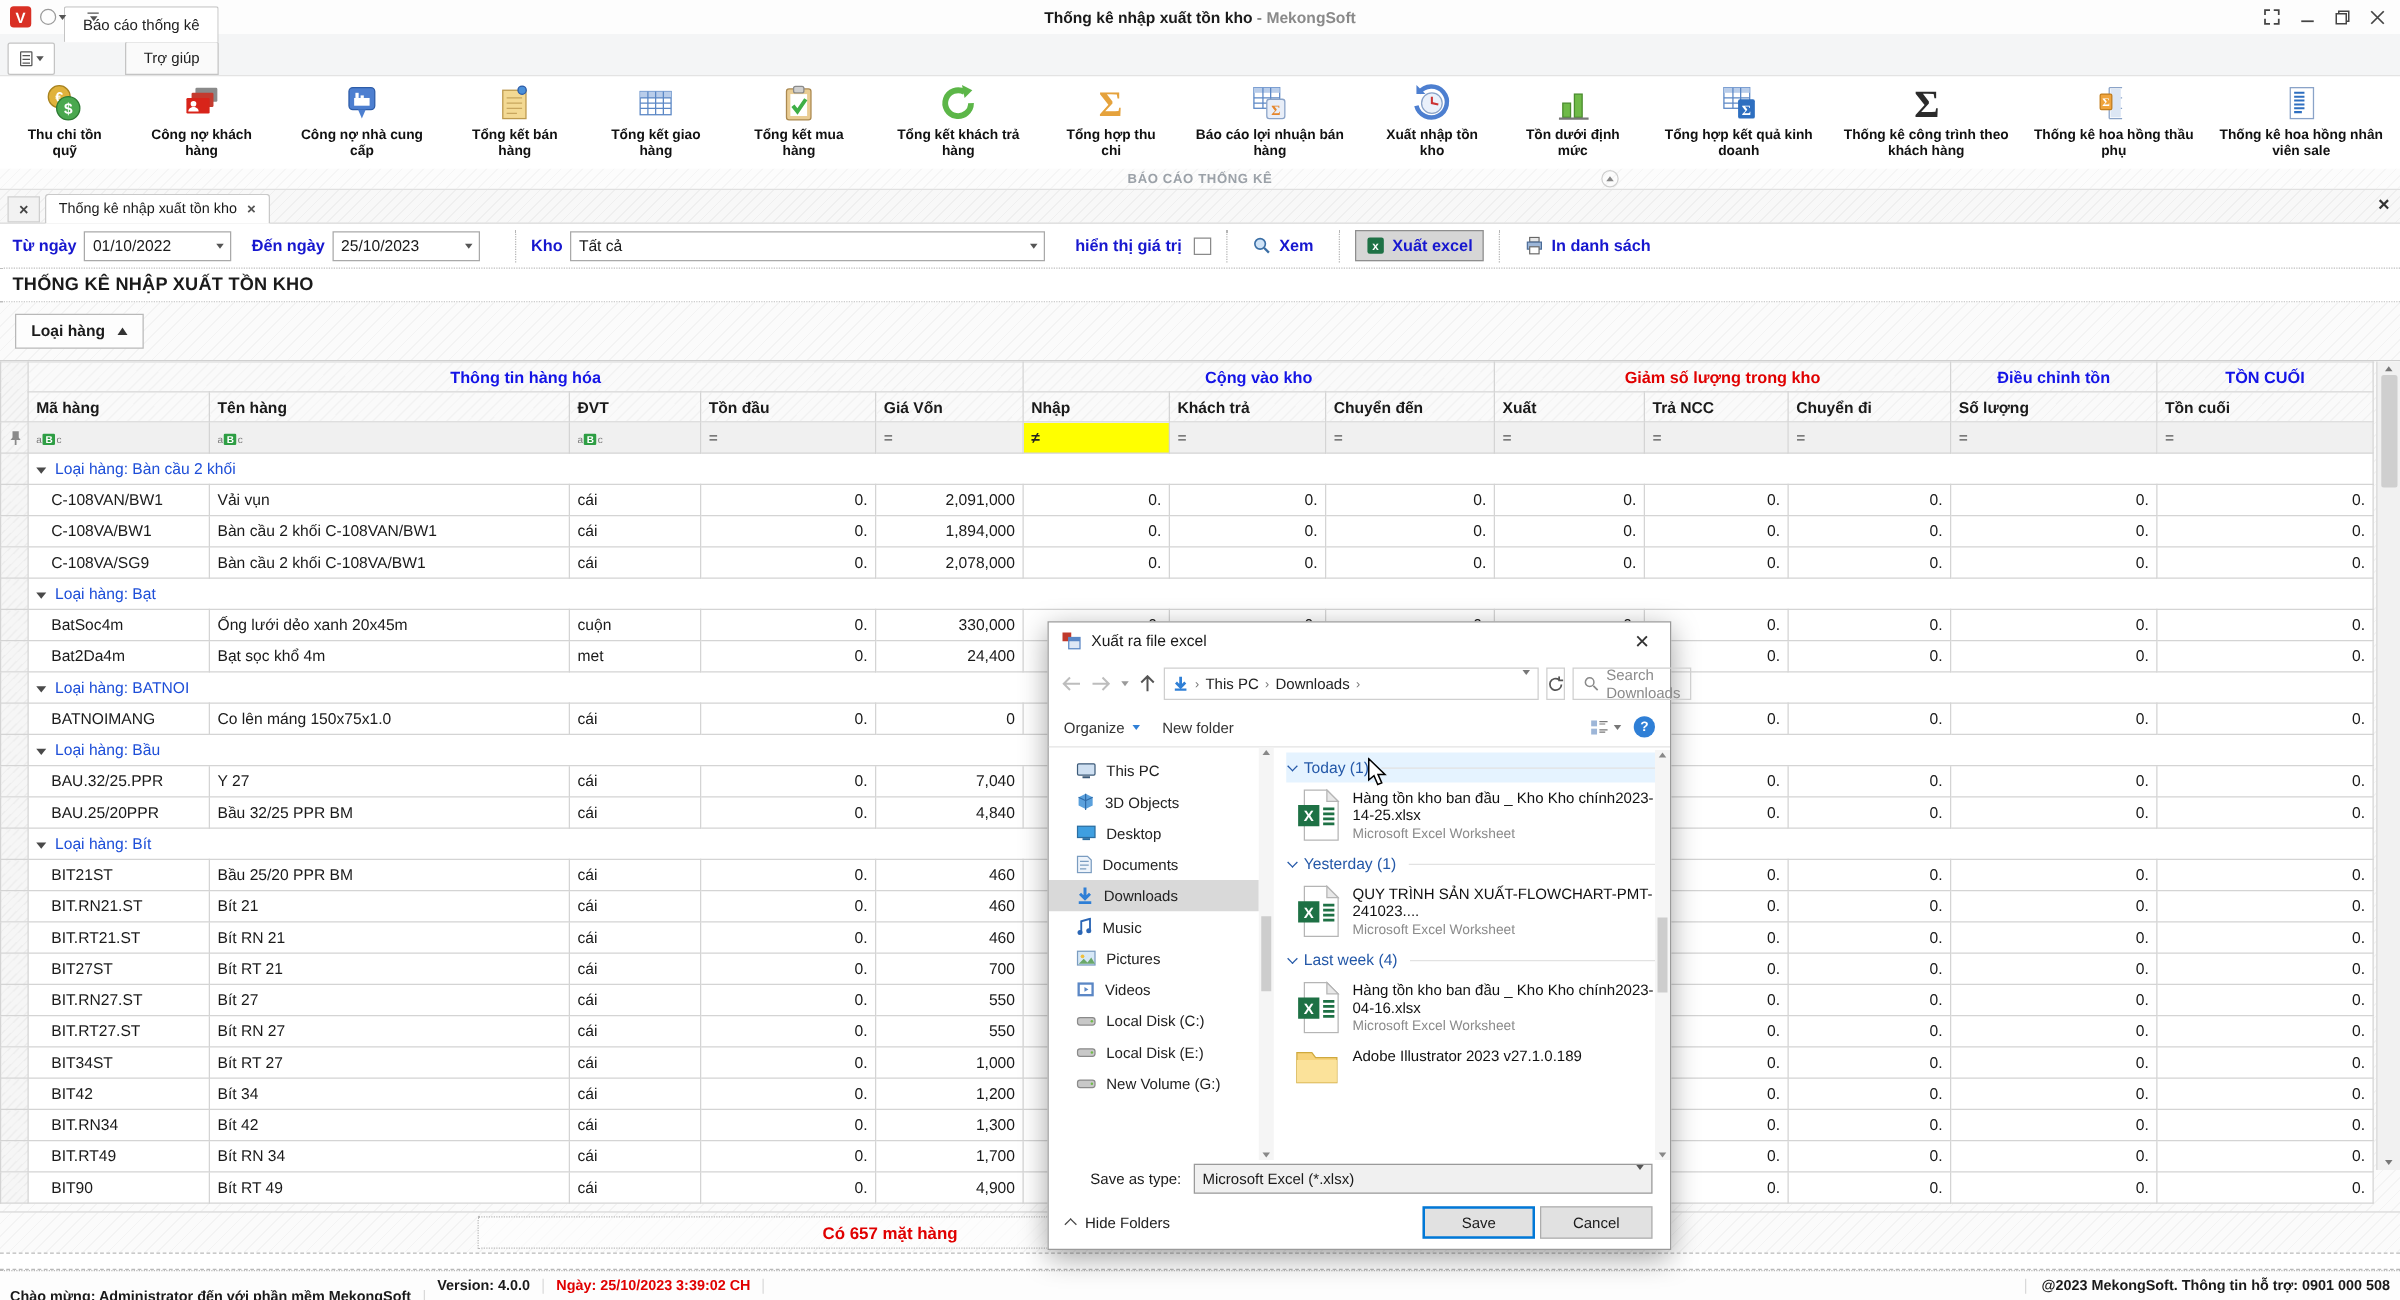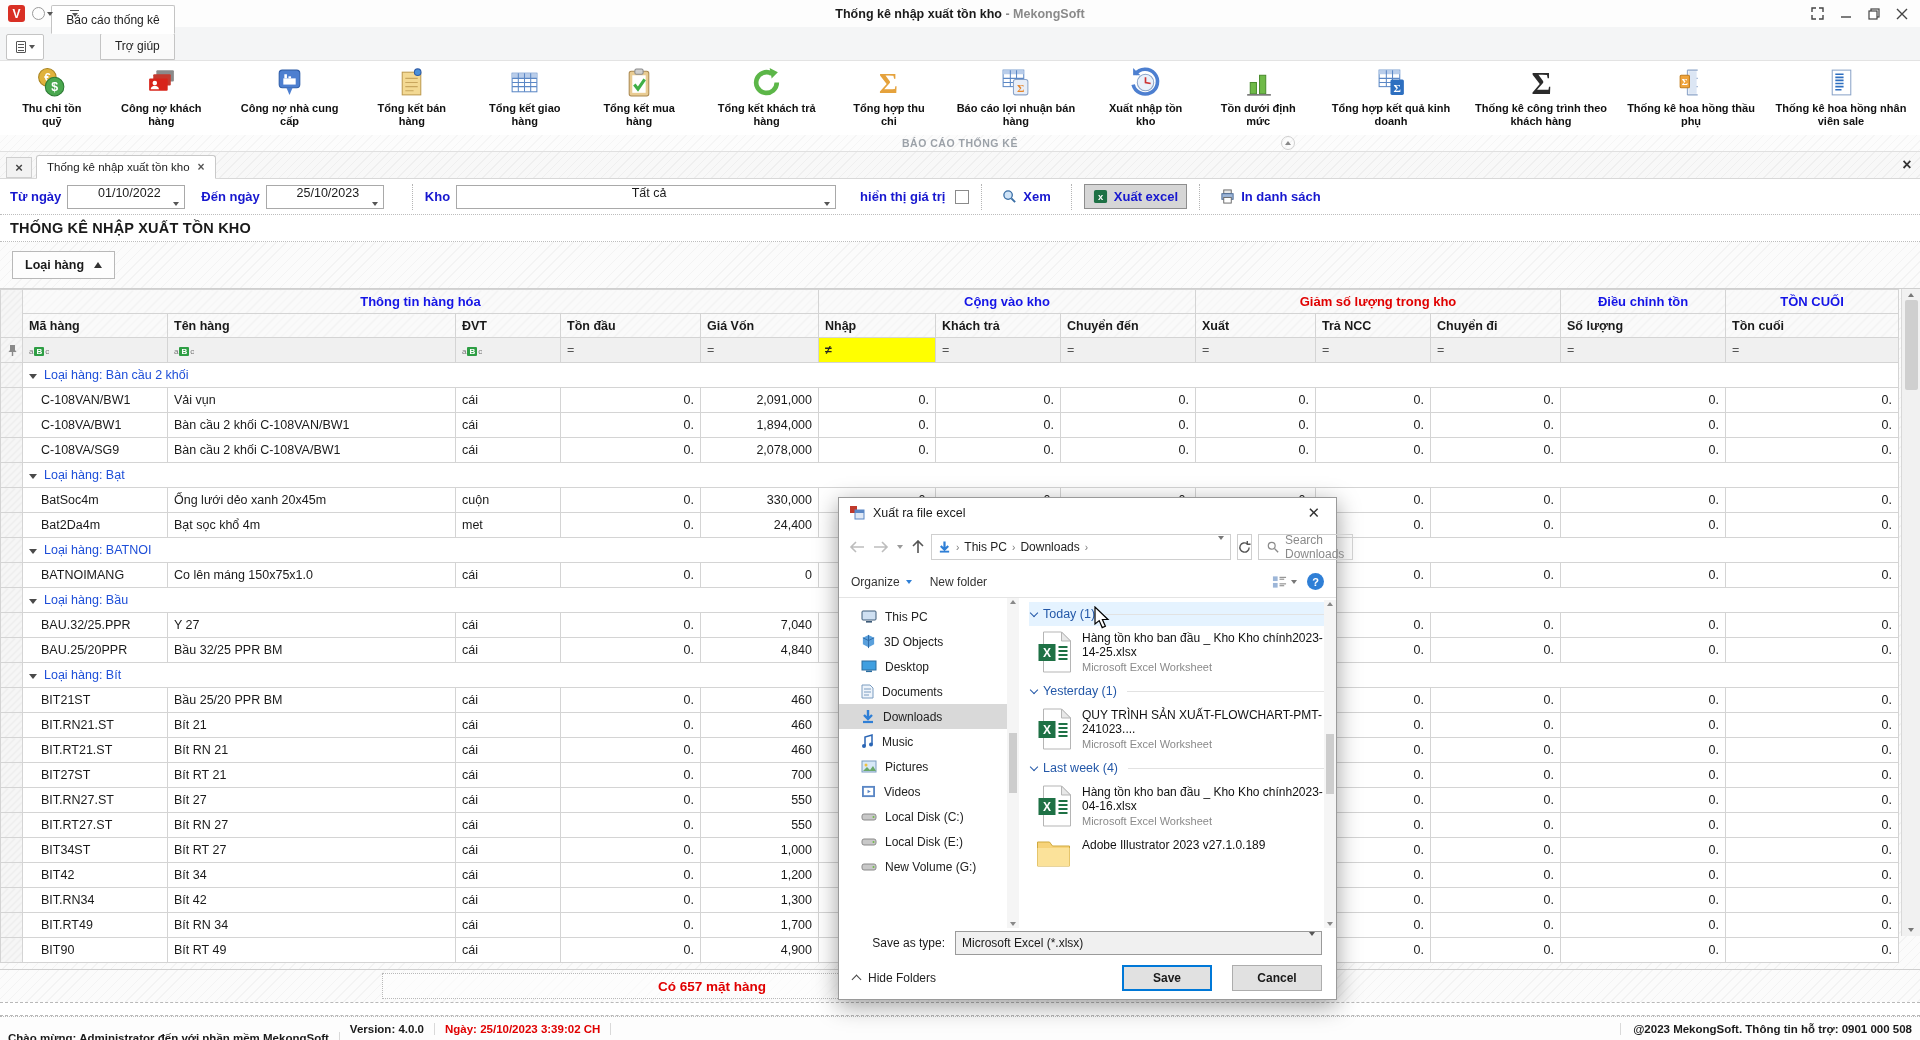--- a/index.html
+++ b/index.html
@@ -42,21 +42,21 @@
   
   .doctab-row { height:27px; background:repeating-linear-gradient(135deg,#f8f8f8 0 5px,#efefef 5px 6px); display:flex; align-items:flex-end; flex:0 0 auto; border-bottom:1px solid #d8d8d8; position:relative; }
   .doctab-close-left { width:26px; height:21px; display:flex; align-items:center; justify-content:center; font-size:13px; font-weight:bold; color:#444; border:1px solid #cfcfcf; background:#f2f2f2; margin:0 4px 0 6px; }
   .doctab { background:#fff; border:1px solid #c9c9c9; border-bottom-color:#fff; border-radius:3px 3px 0 0; display:flex; align-items:center; gap:8px; padding:4px 10px; font-size:11.5px; position:relative; top:1px; }
   .doctab .x { color:#555; font-weight:bold; font-size:12px; }
   .doctab-close-right { position:absolute; right:4px; top:4px; width:18px; height:18px; display:flex; align-items:center; justify-content:center; font-weight:bold; color:#333; }
 
   
   .filterbar { height:36px; display:flex; align-items:center; padding-left:10px; font-size:13px; border-bottom:1px dotted #bdbdbd; background:#fff; flex:0 0 auto; }
   .flabel { color:#1717cf; font-weight:bold; margin-right:6px; white-space:nowrap; }
-  .finput { border:1px solid #a9a9a9; background:#fff; height:24px; display:flex; align-items:center; padding-left:6px; font-size:12.5px; position:relative;flex-direction:column; }
+  .finput { border:1px solid #a9a9a9; background:#fff; height:24px; display:flex; align-items:center; padding-left:6px; font-size:12.5px; position:relative; }
   .finput .dd { margin-left:auto; width:16px; height:100%; display:flex; align-items:center; justify-content:center; }
   .date-input { width:118px; margin-right:16px; }
   .kho-input { width:380px; margin-right:24px; }
   .fsep { border-left:1px dotted #b5b5b5; height:26px; margin:0 12px; }
   .chk { width:14px; height:14px; border:1px solid #8a8a8a; background:#fff; margin-left:4px; }
   .toolbtn { display:flex; align-items:center; gap:6px; color:#1717cf; font-weight:bold; padding:4px 8px; white-space:nowrap; }
   .toolbtn.pressed { background:#d6d6d6; border:1px solid #8e8e8e; }
 
   
   .report-title { height:27px; display:flex; align-items:center; padding-left:10px; font-size:14.5px; font-weight:bold; border-bottom:1px dotted #bdbdbd; letter-spacing:.2px; flex:0 0 auto; }
@@ -127,21 +127,21 @@
   .sthumb { width:8px; height:60px; background:#cdcdcd; }
   .dlg-row { display:flex; align-items:center; height:30px; padding:0 14px; flex:0 0 auto; }
   .dlg-row .lab { width:92px; text-align:right; margin-right:10px; font-size:12px; }
   .fname-input { flex:1; height:24px; border:1px solid #7a7a7a; display:flex; align-items:center; padding:0 20px 0 4px; position:relative; }
   .fname-sel { background:#0078d7; color:#fff; padding:1px 2px; font-size:12px; }
   .fname-input .dd, .stype-input .dd { position:absolute; right:6px; }
   .stype-input { flex:1; height:24px; border:1px solid #9a9a9a; background:#f0f0f0; display:flex; align-items:center; padding:0 20px 0 6px; position:relative; font-size:12px; }
   .dlg-footer { flex:1; display:flex; align-items:center; padding:0 14px; }
   .hide-folders { display:flex; align-items:center; gap:8px; font-size:12px; color:#222; }
   .chev-up2 { width:7px; height:7px; border-left:1.6px solid #444; border-top:1.6px solid #444; transform:rotate(45deg); margin-top:3px; }
-  .dlg-btns { margin-left:auto; display:flex; gap:20px;font-weight:bold; }
+  .dlg-btns { margin-left:auto; display:flex; gap:4px; }
   .btn { width:90px; height:26px; display:flex; align-items:center; justify-content:center; background:#e1e1e1; border:1px solid #adadad; font-size:12px; }
   .btn.primary { border:2px solid #0078d7; }
 
   .cursor { position:absolute; z-index:99; }
   svg { display:block; }
 </style>
 </head>
 <body>
 
 <div class="app">

